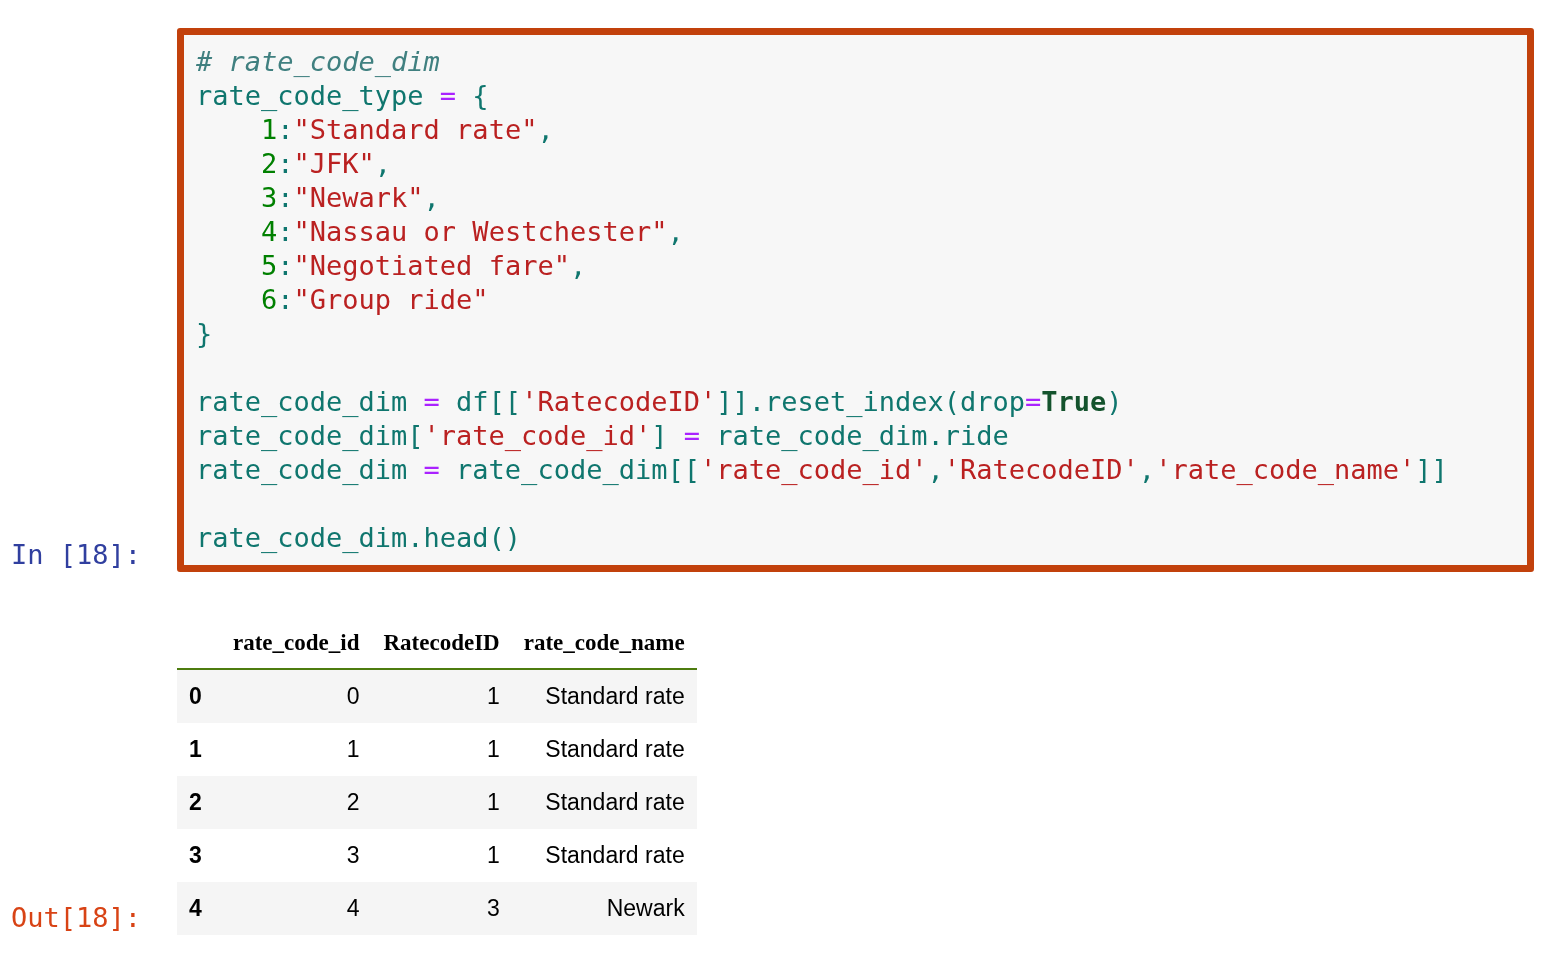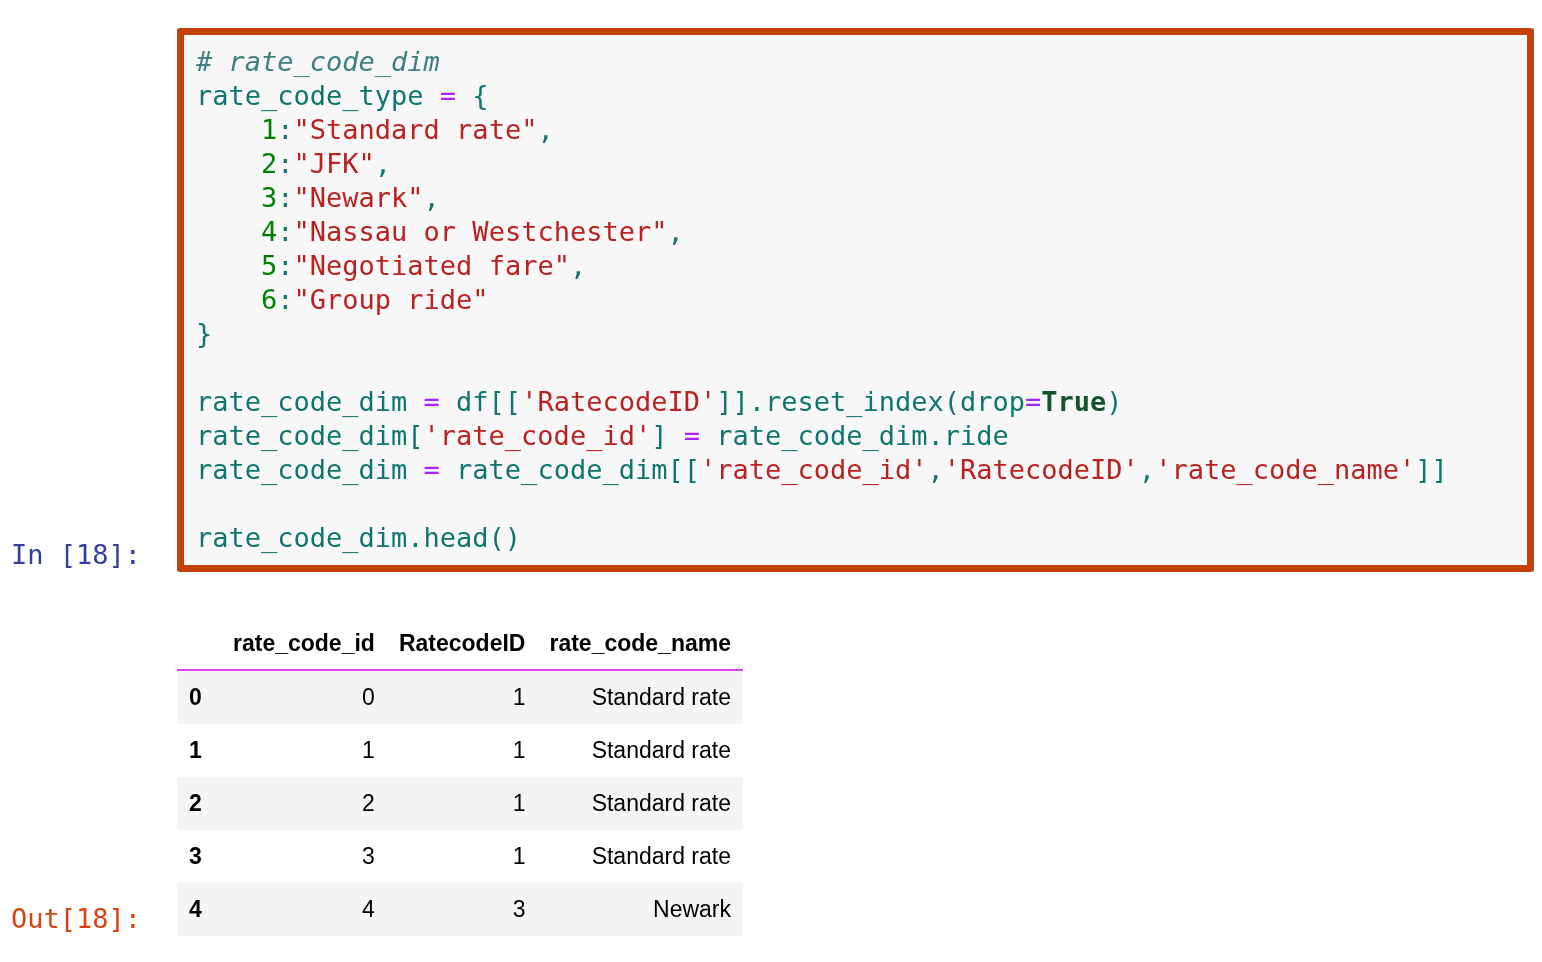--- a/index.html
+++ b/index.html
@@ -55,22 +55,23 @@
     margin-top: 36px;
     border-collapse: collapse;
     font-family: "Liberation Sans", sans-serif;
     font-size: 23px;
     color: #000;
   }
   table.dataframe thead th {
     font-weight: bold;
     text-align: right;
     padding: 6px 12px 12px 12px;
-    border-bottom: 2px solid #d946ef;
+    border-bottom: 2px solid #4d7c0f;
     vertical-align: bottom;
+    font-family: Liberation Serif, serif;
   }
   table.dataframe tbody th {
     font-weight: bold;
     text-align: left;
     padding: 13px 12px;
   }
   table.dataframe tbody td {
     text-align: right;
     padding: 13px 12px;
   }

